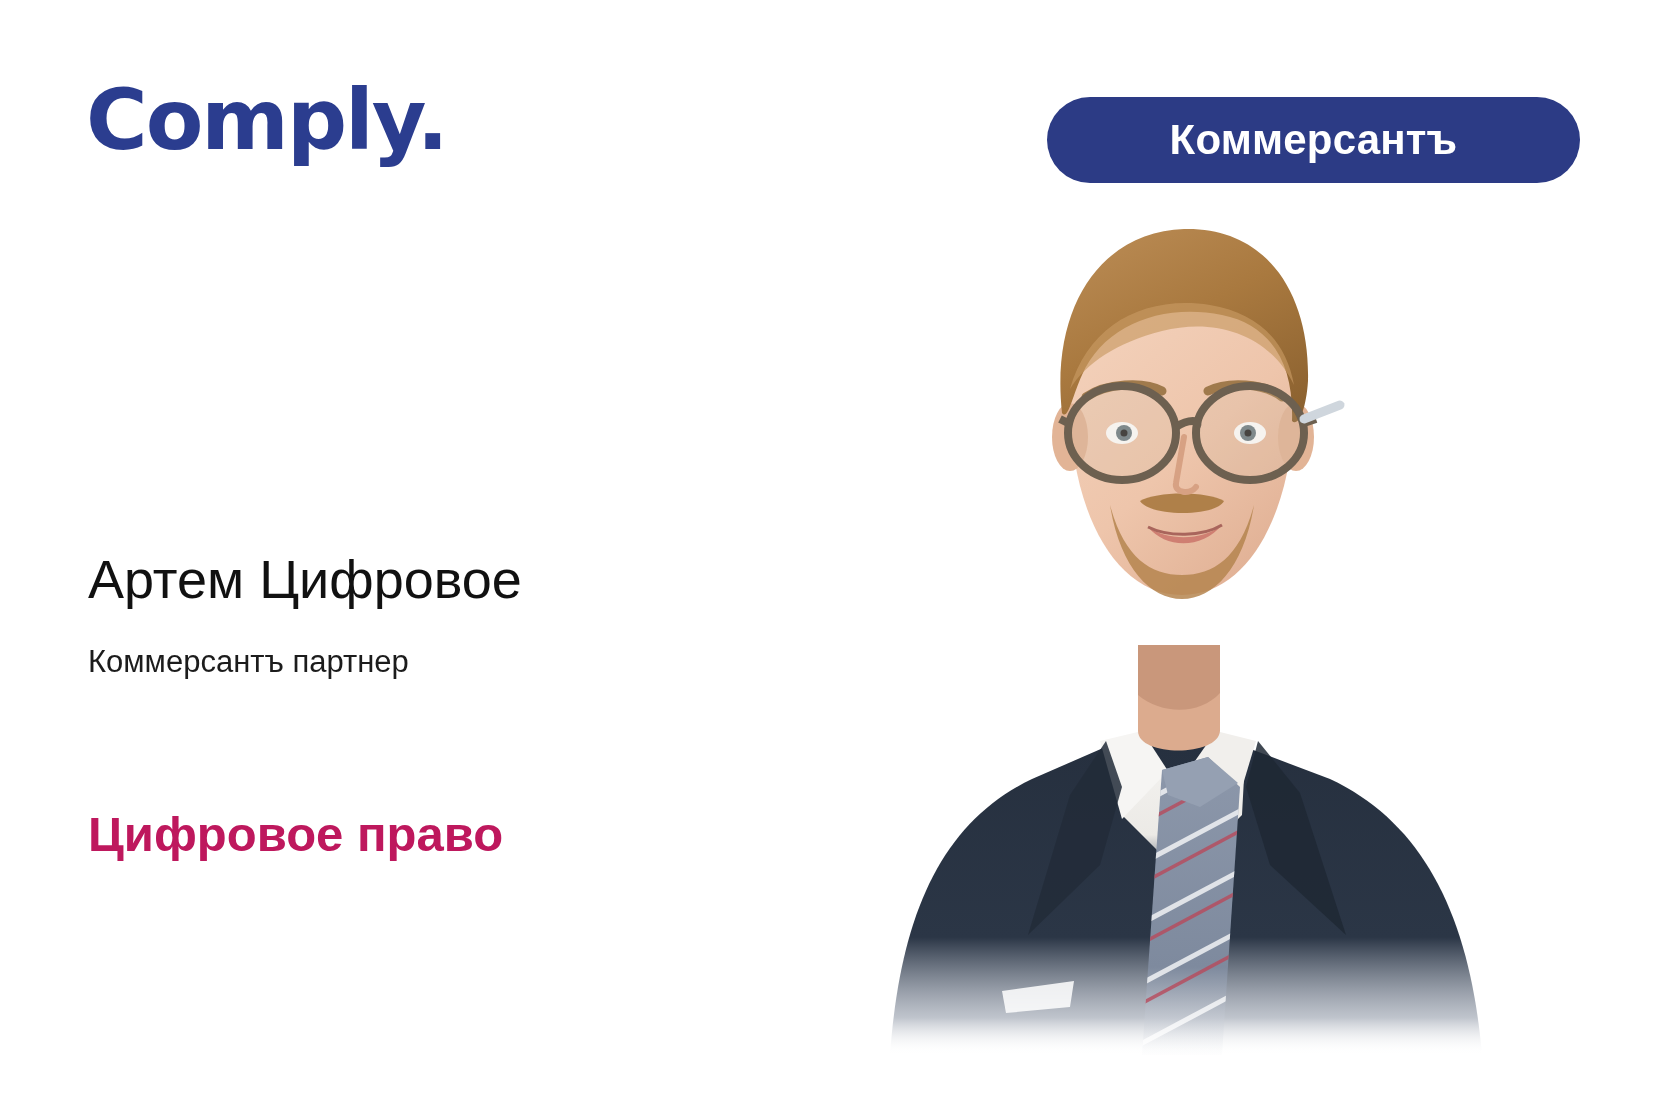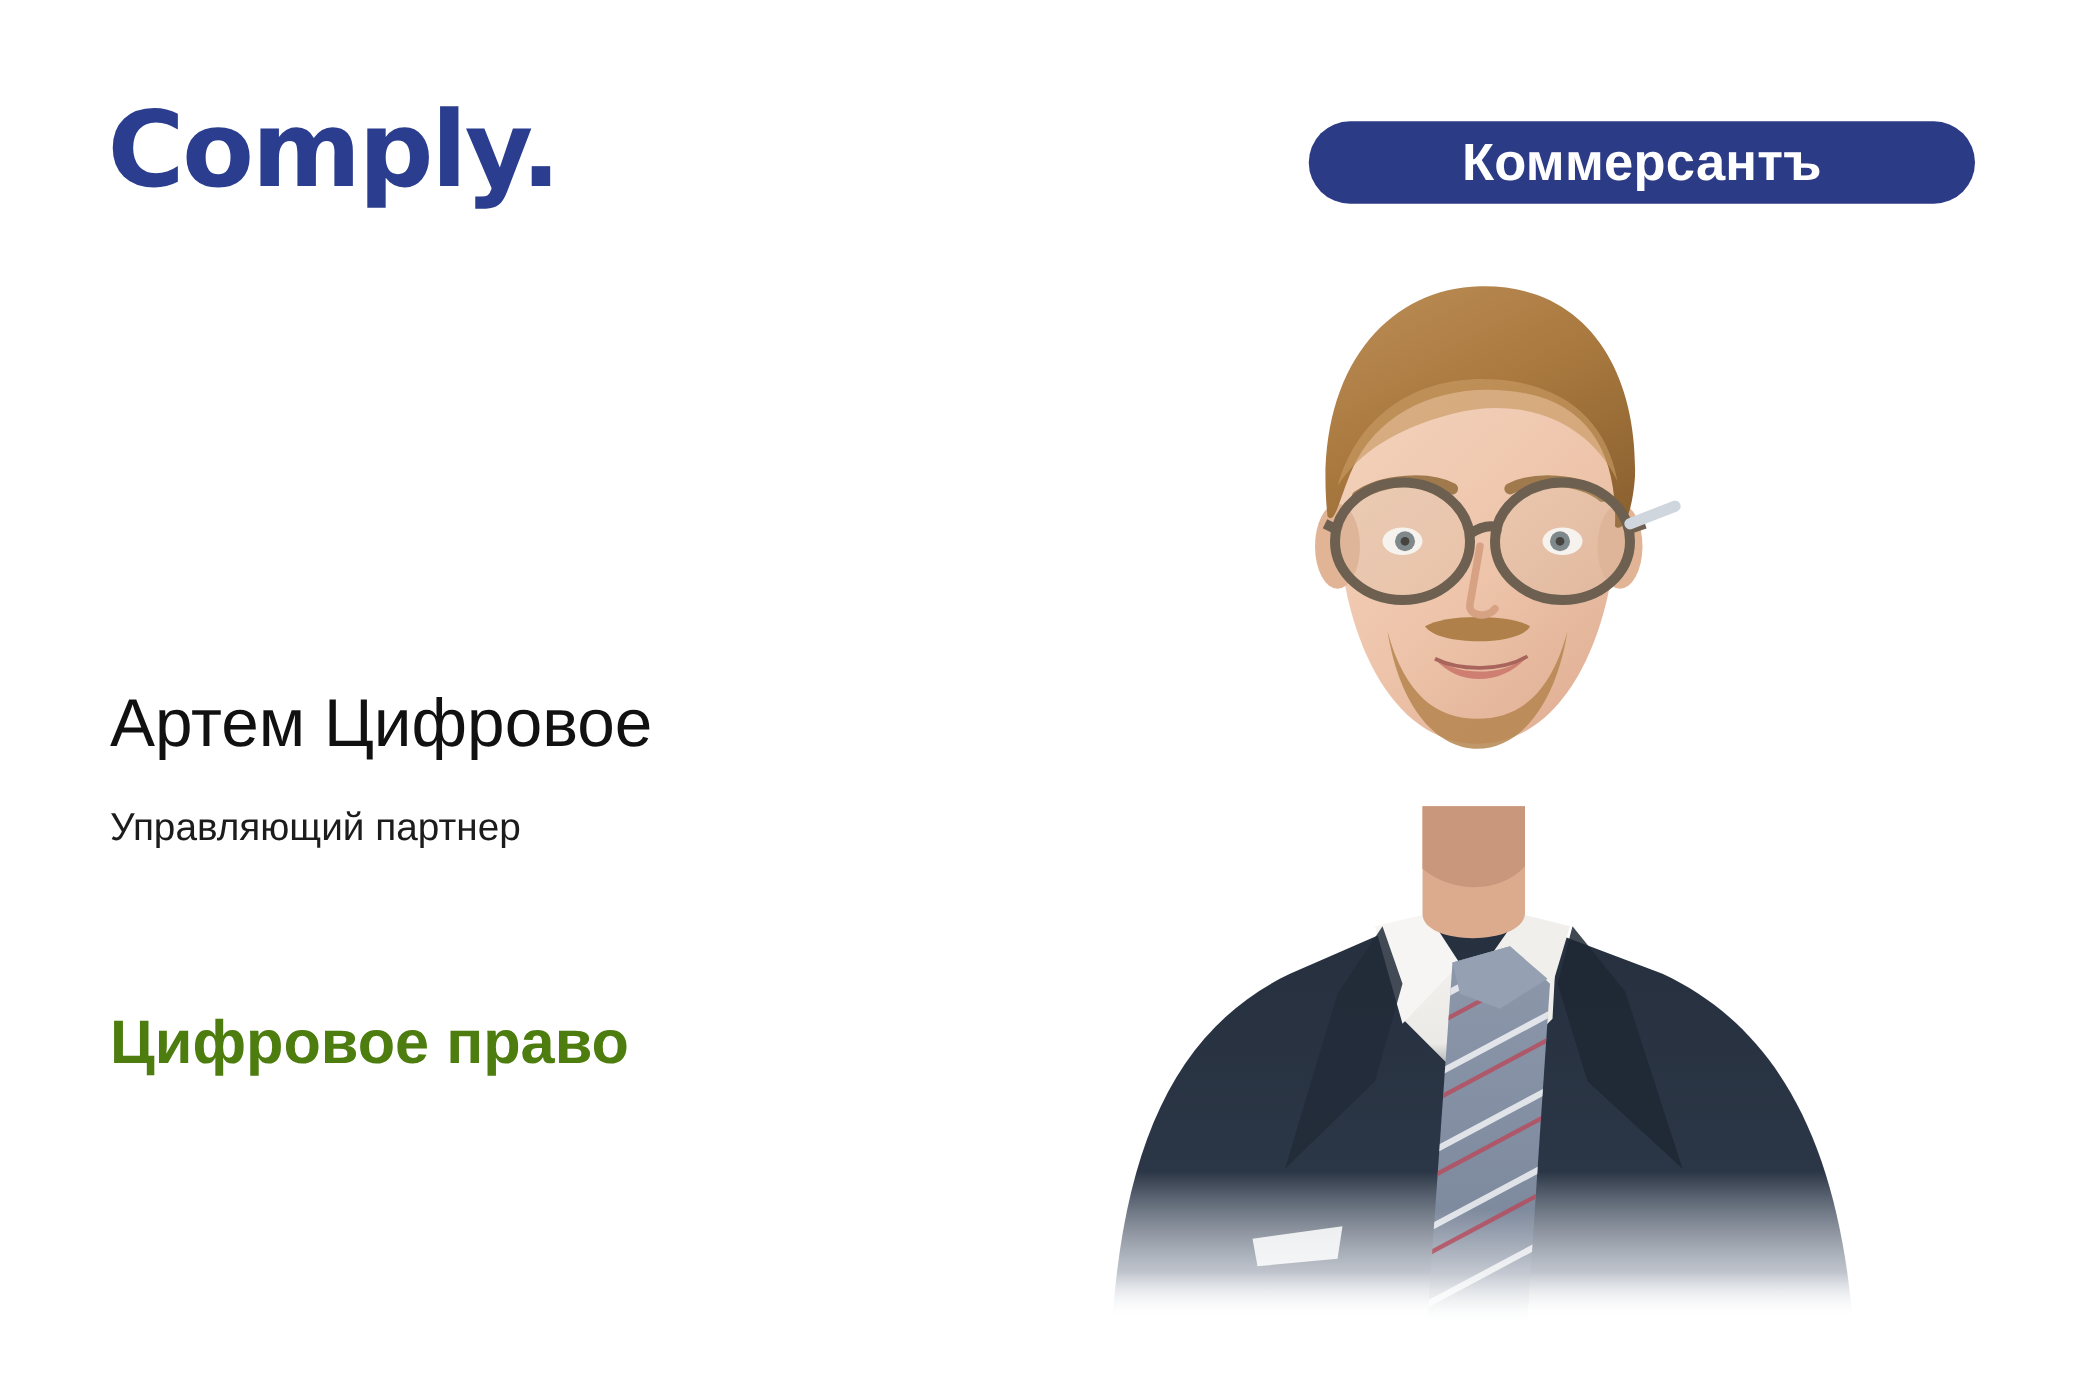--- a/index.html
+++ b/index.html
@@ -33,21 +33,21 @@
     white-space: nowrap;
     user-select: none;
   }
 
   
   .source-badge {
     position: absolute;
     left: 1047px;
     top: 97px;
     width: 533px;
-    height: 66px;
+    height: 86px;
     border-radius: 43px;
     background: #2c3b85;
     display: flex;
     align-items: center;
     justify-content: center;
   }
   .source-badge-label {
     font-family: "Liberation Sans", sans-serif;
     font-weight: 700;
     font-size: 42px;
@@ -80,21 +80,21 @@
     line-height: 1.2;
     color: #1c1c1c;
     margin: 31px 0 0 0;
     white-space: nowrap;
   }
   .topic-title {
     font-family: "Liberation Sans", sans-serif;
     font-weight: 700;
     font-size: 49px;
     line-height: 1.2;
-    color: #4d7c0f;
+    color: #be185d;
     margin: 125px 0 0 0;
     white-space: nowrap;
   }
 
   
   .portrait {
     position: absolute;
     left: 770px;
     top: 175px;
     width: 900px;
@@ -232,17 +232,17 @@
         <path d="M534 248 L546 244"></path>
       </g>
       <ellipse cx="352" cy="258" rx="50" ry="43" fill="#cbbfa8" opacity="0.18"></ellipse>
       <ellipse cx="480" cy="258" rx="50" ry="43" fill="#cbbfa8" opacity="0.18"></ellipse>
       <path d="M534 244 L570 230" stroke="#cfd6dd" stroke-width="9" stroke-linecap="round"></path>
     </svg>
   </div>
 
   <div class="speaker-block">
     <div class="speaker-name">Артем Цифровое</div>
-    <div class="speaker-role">Управляющий партнер</div>
+    <div class="speaker-role">Коммерсантъ партнер</div>
     <div class="topic-title">Цифровое право</div>
   </div>
 
 </div>
 
 </body></html>

